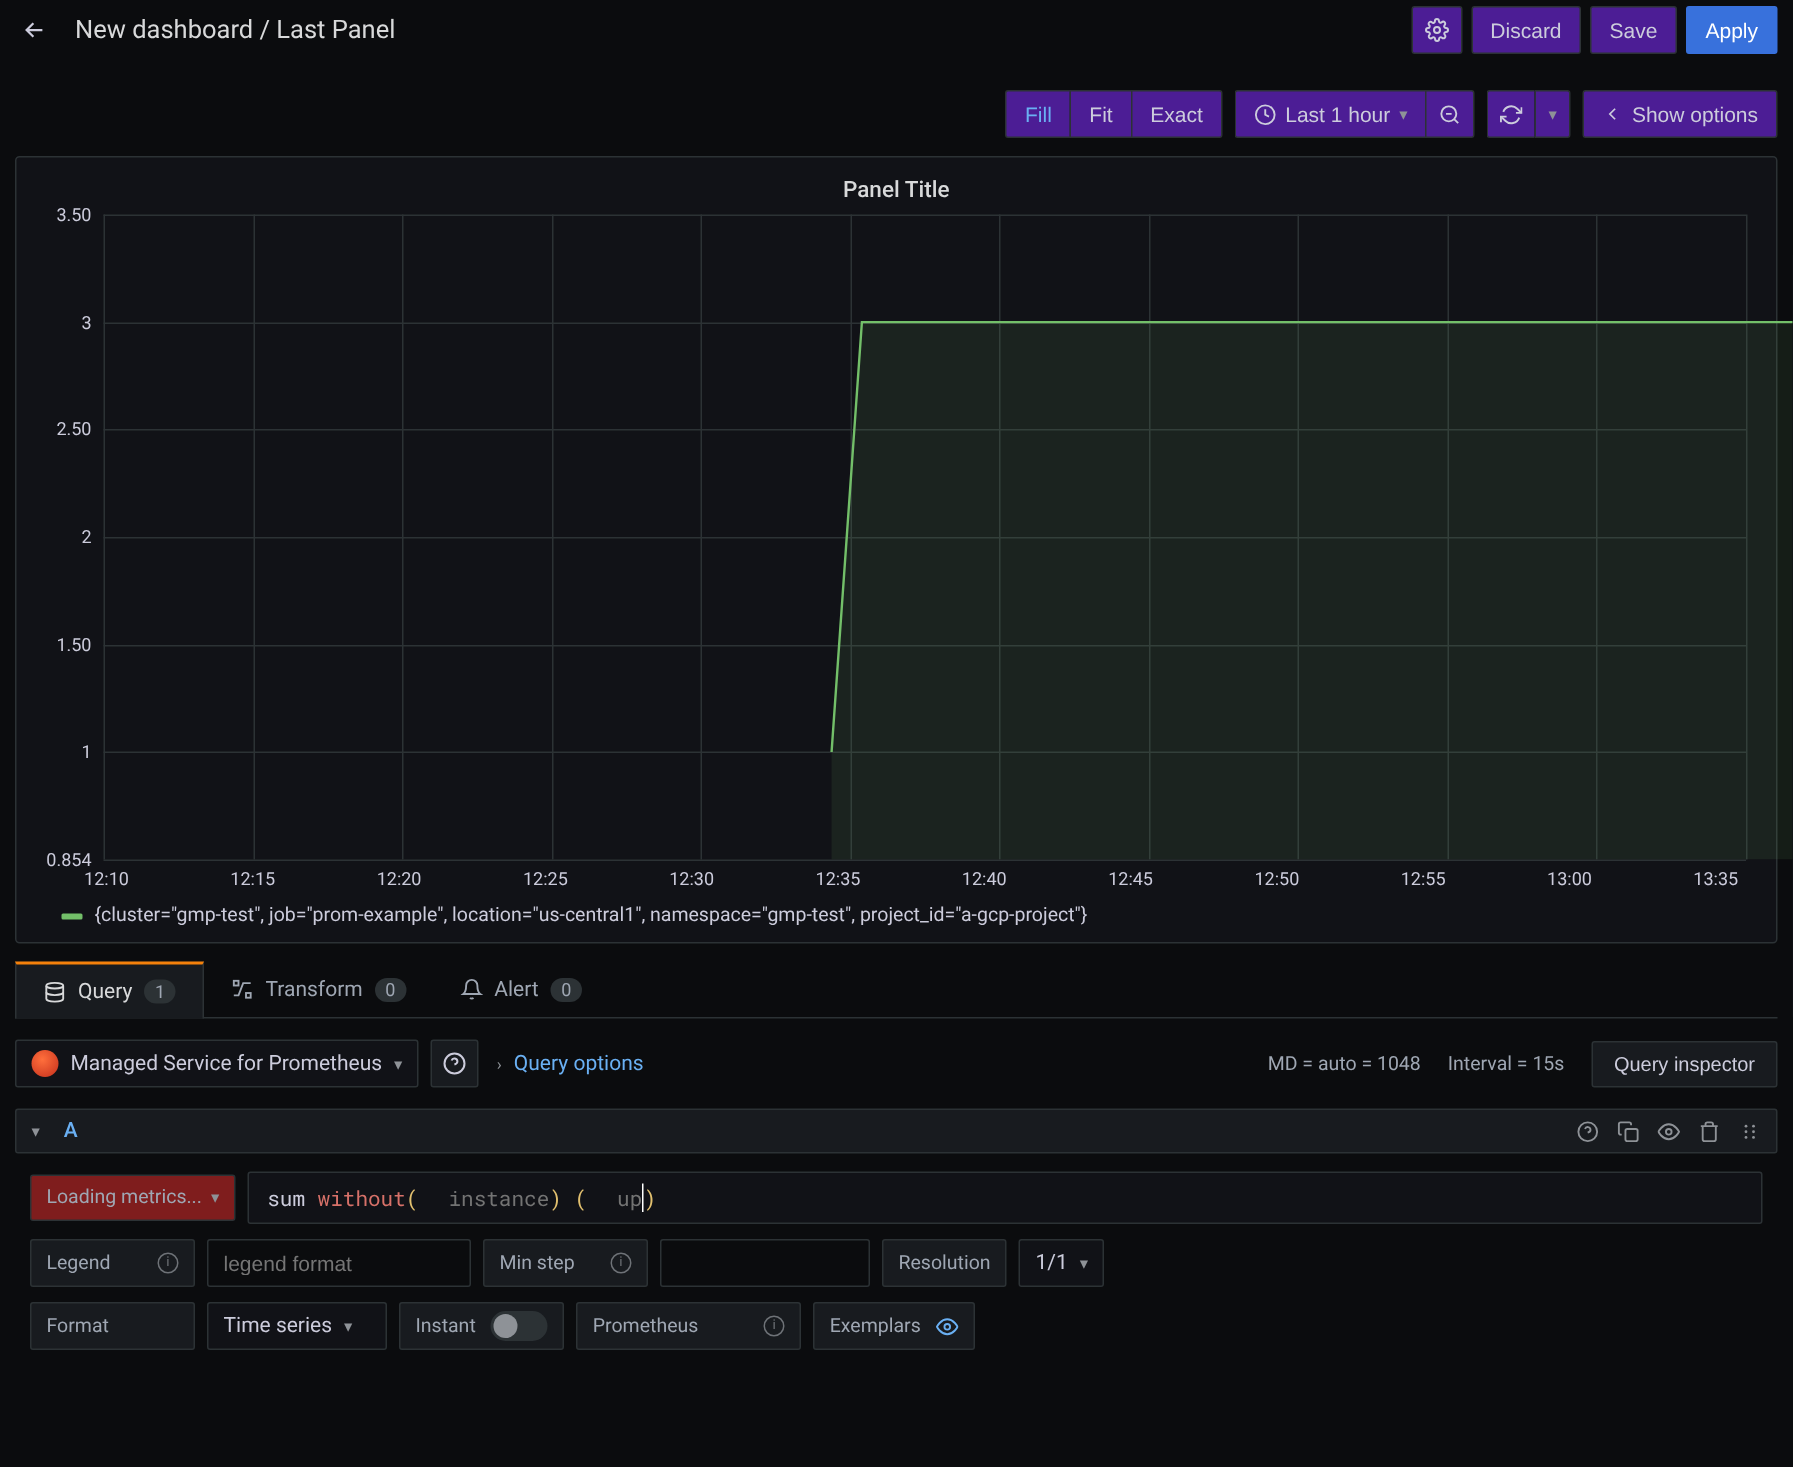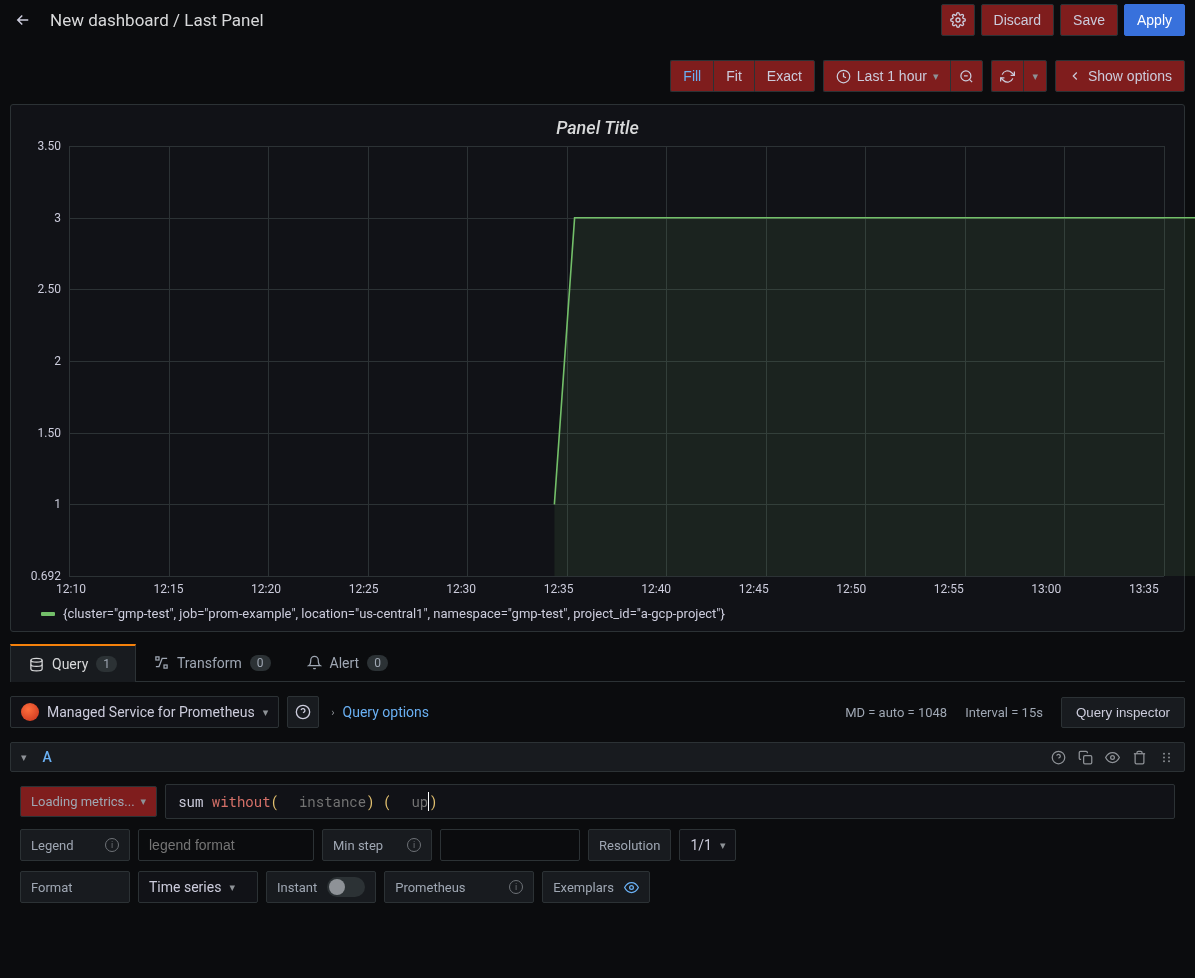--- a/index.html
+++ b/index.html
@@ -17,21 +17,21 @@
   align-items: center;
   justify-content: space-between;
   height: 40px;
   padding: 0 10px;
 }
 .topbar-left { display: flex; align-items: center; gap: 14px; }
 .back-btn { color: #ccccdc; cursor: pointer; display: flex; align-items: center; padding: 4px; }
 .breadcrumb { font-size: 17px; color: #d8d9da; }
 .topbar-right { display: flex; align-items: center; gap: 6px; }
 .btn {
-  background: #7f1d1d;
+  background: #4c1d95;
   border: 1px solid #2c3235;
   color: #ccccdc;
   padding: 6px 12px;
   border-radius: 2px;
   cursor: pointer;
   font-size: 14px;
   display: inline-flex;
   align-items: center;
   gap: 6px;
   height: 32px;
@@ -50,21 +50,21 @@
 .btn-group .btn:first-child { border-radius: 2px 0 0 2px; }
 .btn-group .btn:last-child { border-radius: 0 2px 2px 0; border-right: 1px solid #2c3235; }
 .btn-group .btn.active { color: #6ab0f3; }
 .panel-container {
   margin: 4px 10px 10px 10px;
   background: #111217;
   border: 1px solid #2c3235;
   border-radius: 3px;
   padding: 8px 0 10px 0;
 }
-.panel-title { text-align: center; font-size: 18px; color: #d8d9da; font-weight: 500; padding: 4px 0 8px 0; font-style: italic; }
+.panel-title { text-align: center; font-size: 15px; color: #d8d9da; font-weight: 500; padding: 4px 0 8px 0; }
 .chart-area { position: relative; height: 430px; padding: 0 20px 0 58px; }
 .chart-grid { position: absolute; left: 58px; right: 20px; top: 0; bottom: 0; }
 .chart-grid .hline { position: absolute; left: 0; right: 0; border-top: 1px solid #2c3235; }
 .chart-grid .vline { position: absolute; top: 0; bottom: 0; border-left: 1px solid #2c3235; }
 .y-label { position: absolute; left: 0; width: 50px; text-align: right; font-size: 12px; color: #ccccdc; transform: translateY(-50%); }
 .x-labels { display: flex; justify-content: space-between; padding: 6px 20px 0 58px; font-size: 12px; color: #ccccdc; }
 .x-label { text-align: center; width: 40px; margin-left: -18px; }
 .chart-svg { position: absolute; left: 58px; right: 20px; top: 0; bottom: 0; }
 .legend-row { display: flex; align-items: center; gap: 8px; padding: 10px 20px 0 30px; font-size: 13px; color: #ccccdc; }
 .legend-swatch { width: 14px; height: 4px; background: #73bf69; border-radius: 1px; }
@@ -279,21 +279,21 @@
 <div class="panel-container">
   <div class="panel-title">Panel Title</div>
   <div class="chart-area">
     <div id="y-labels">
         <div class="y-label" style="top: 0%;">3.50</div>
         <div class="y-label" style="top: 16.6667%;">3</div>
         <div class="y-label" style="top: 33.3333%;">2.50</div>
         <div class="y-label" style="top: 50%;">2</div>
         <div class="y-label" style="top: 66.6667%;">1.50</div>
         <div class="y-label" style="top: 83.3333%;">1</div>
-        <div class="y-label" style="top: 100%;">0.692</div>
+        <div class="y-label" style="top: 100%;">0.854</div>
       </div>
     <div class="chart-grid" id="hgrid">
         <div class="hline" style="top: 0%;"></div>
         <div class="hline" style="top: 16.6667%;"></div>
         <div class="hline" style="top: 33.3333%;"></div>
         <div class="hline" style="top: 50%;"></div>
         <div class="hline" style="top: 66.6667%;"></div>
         <div class="hline" style="top: 83.3333%;"></div>
         <div class="hline" style="top: 100%;"></div>
       </div>

